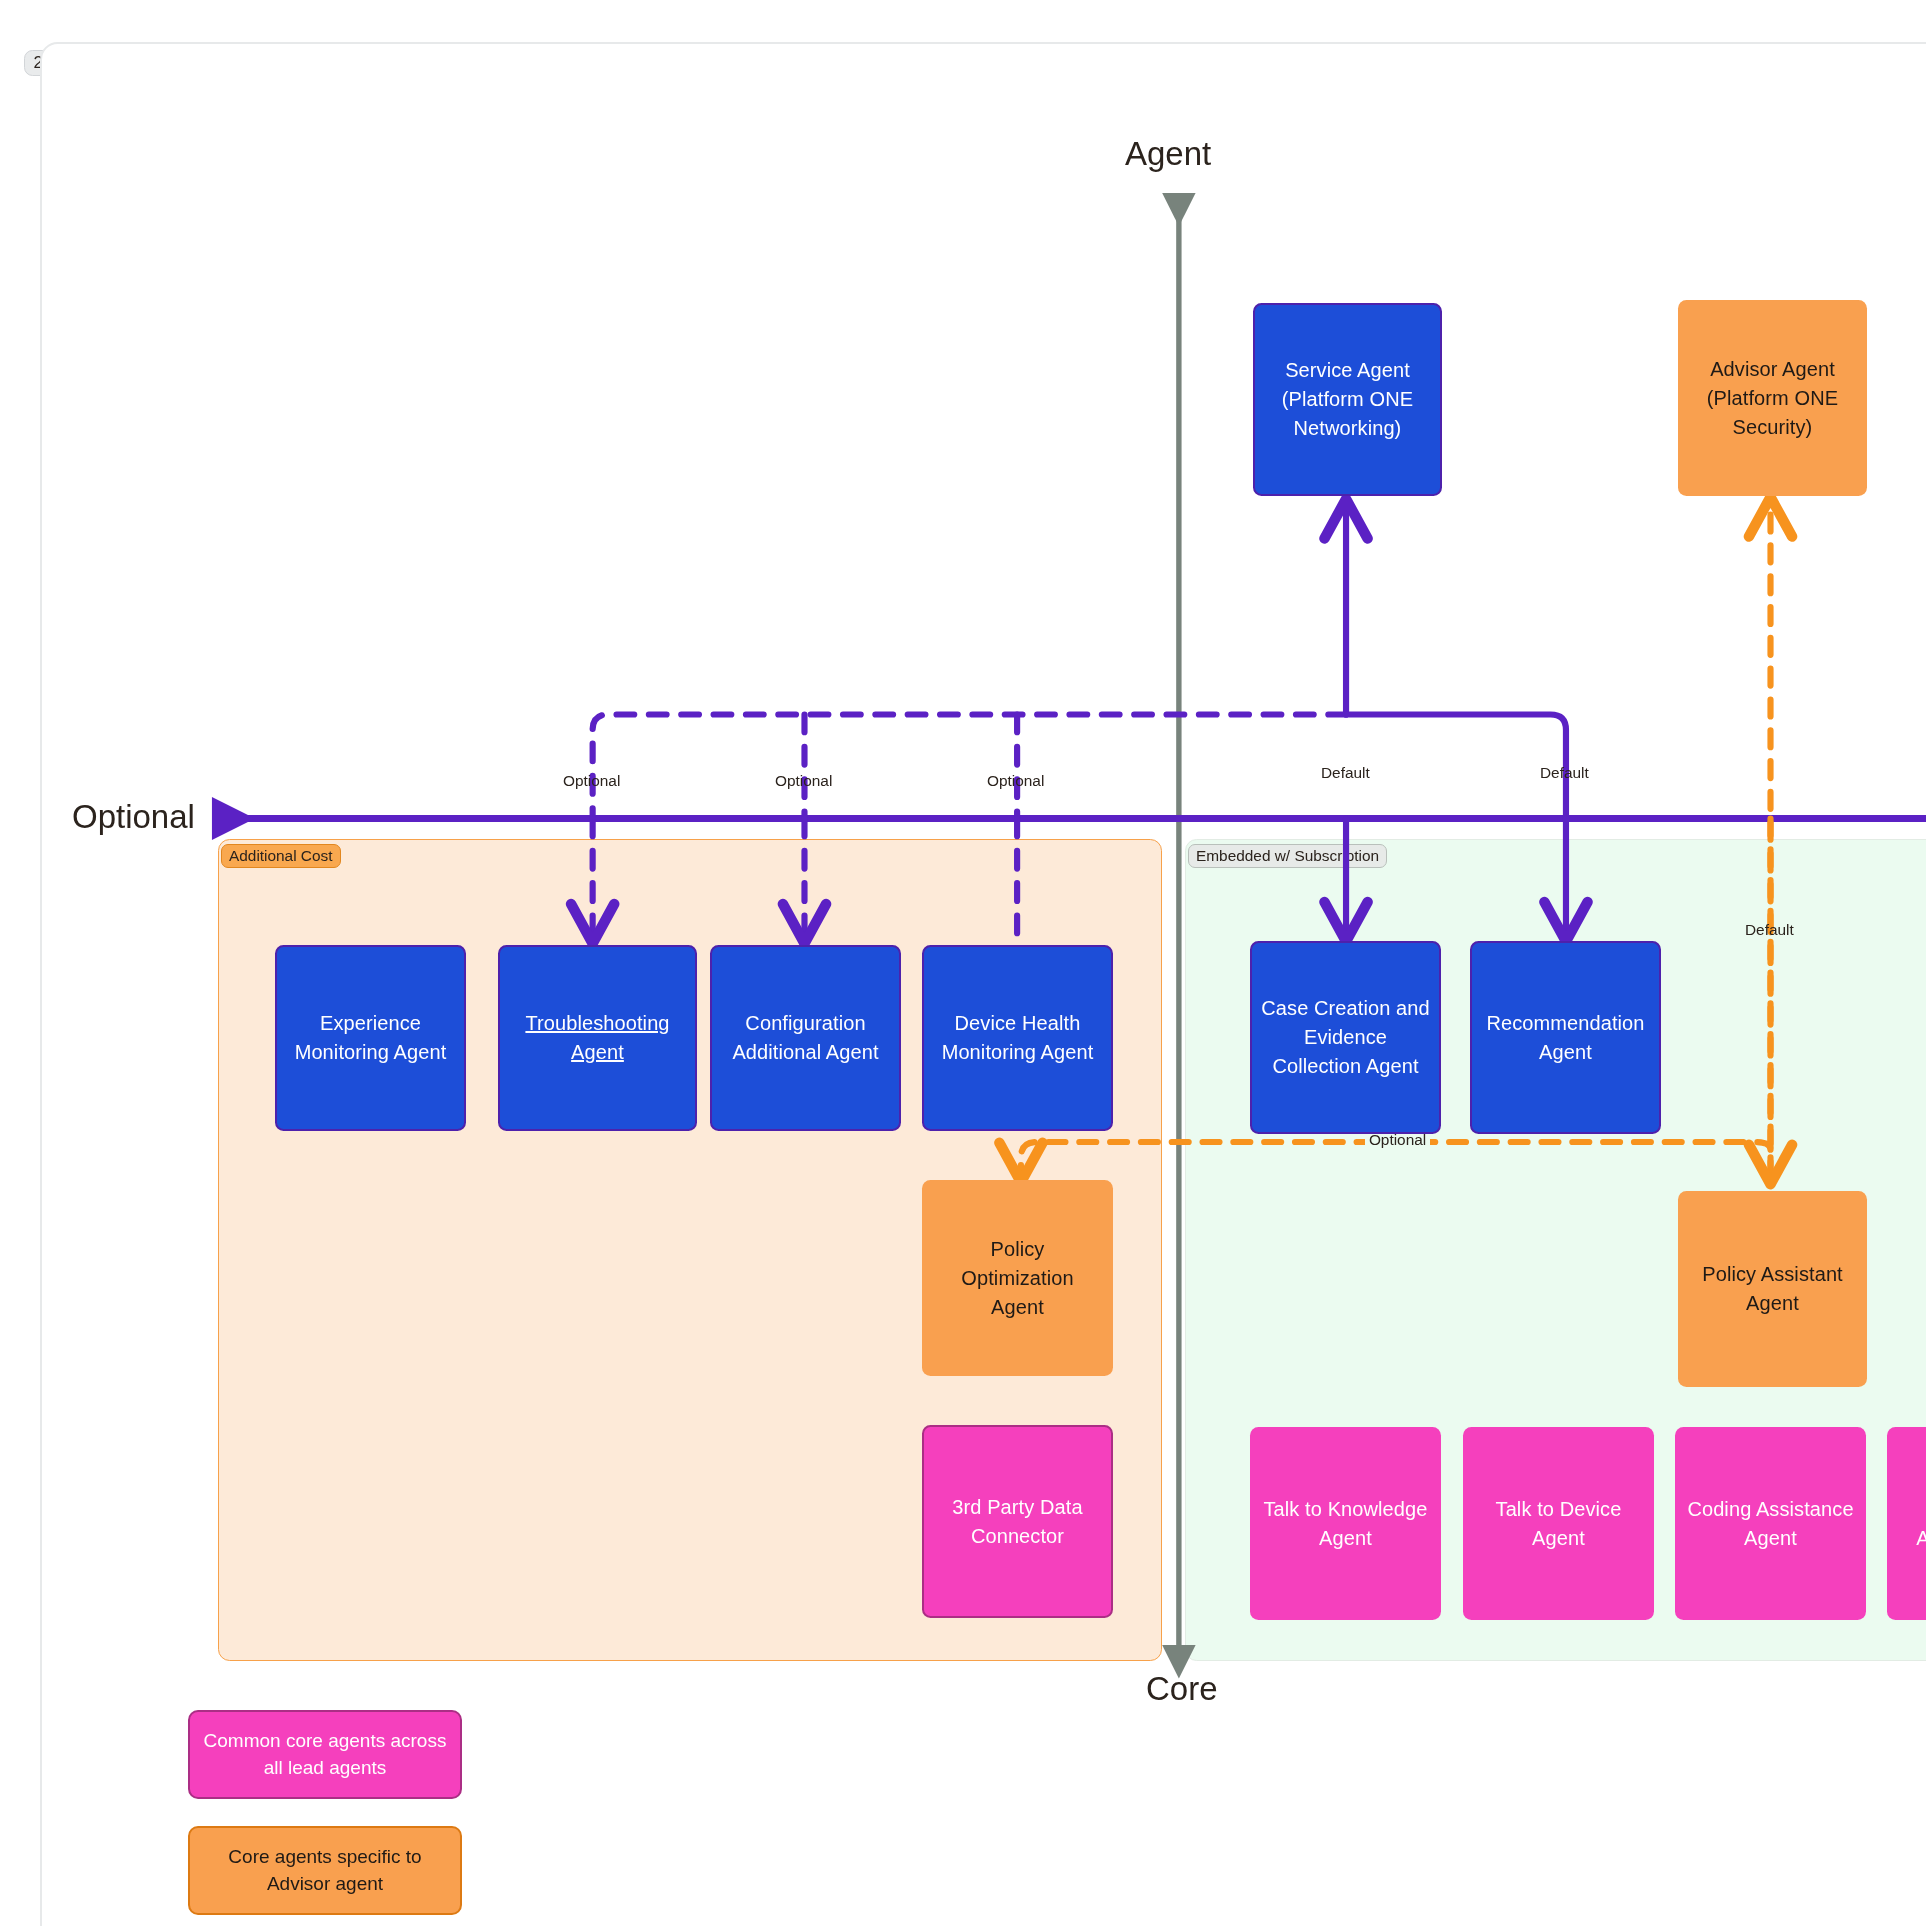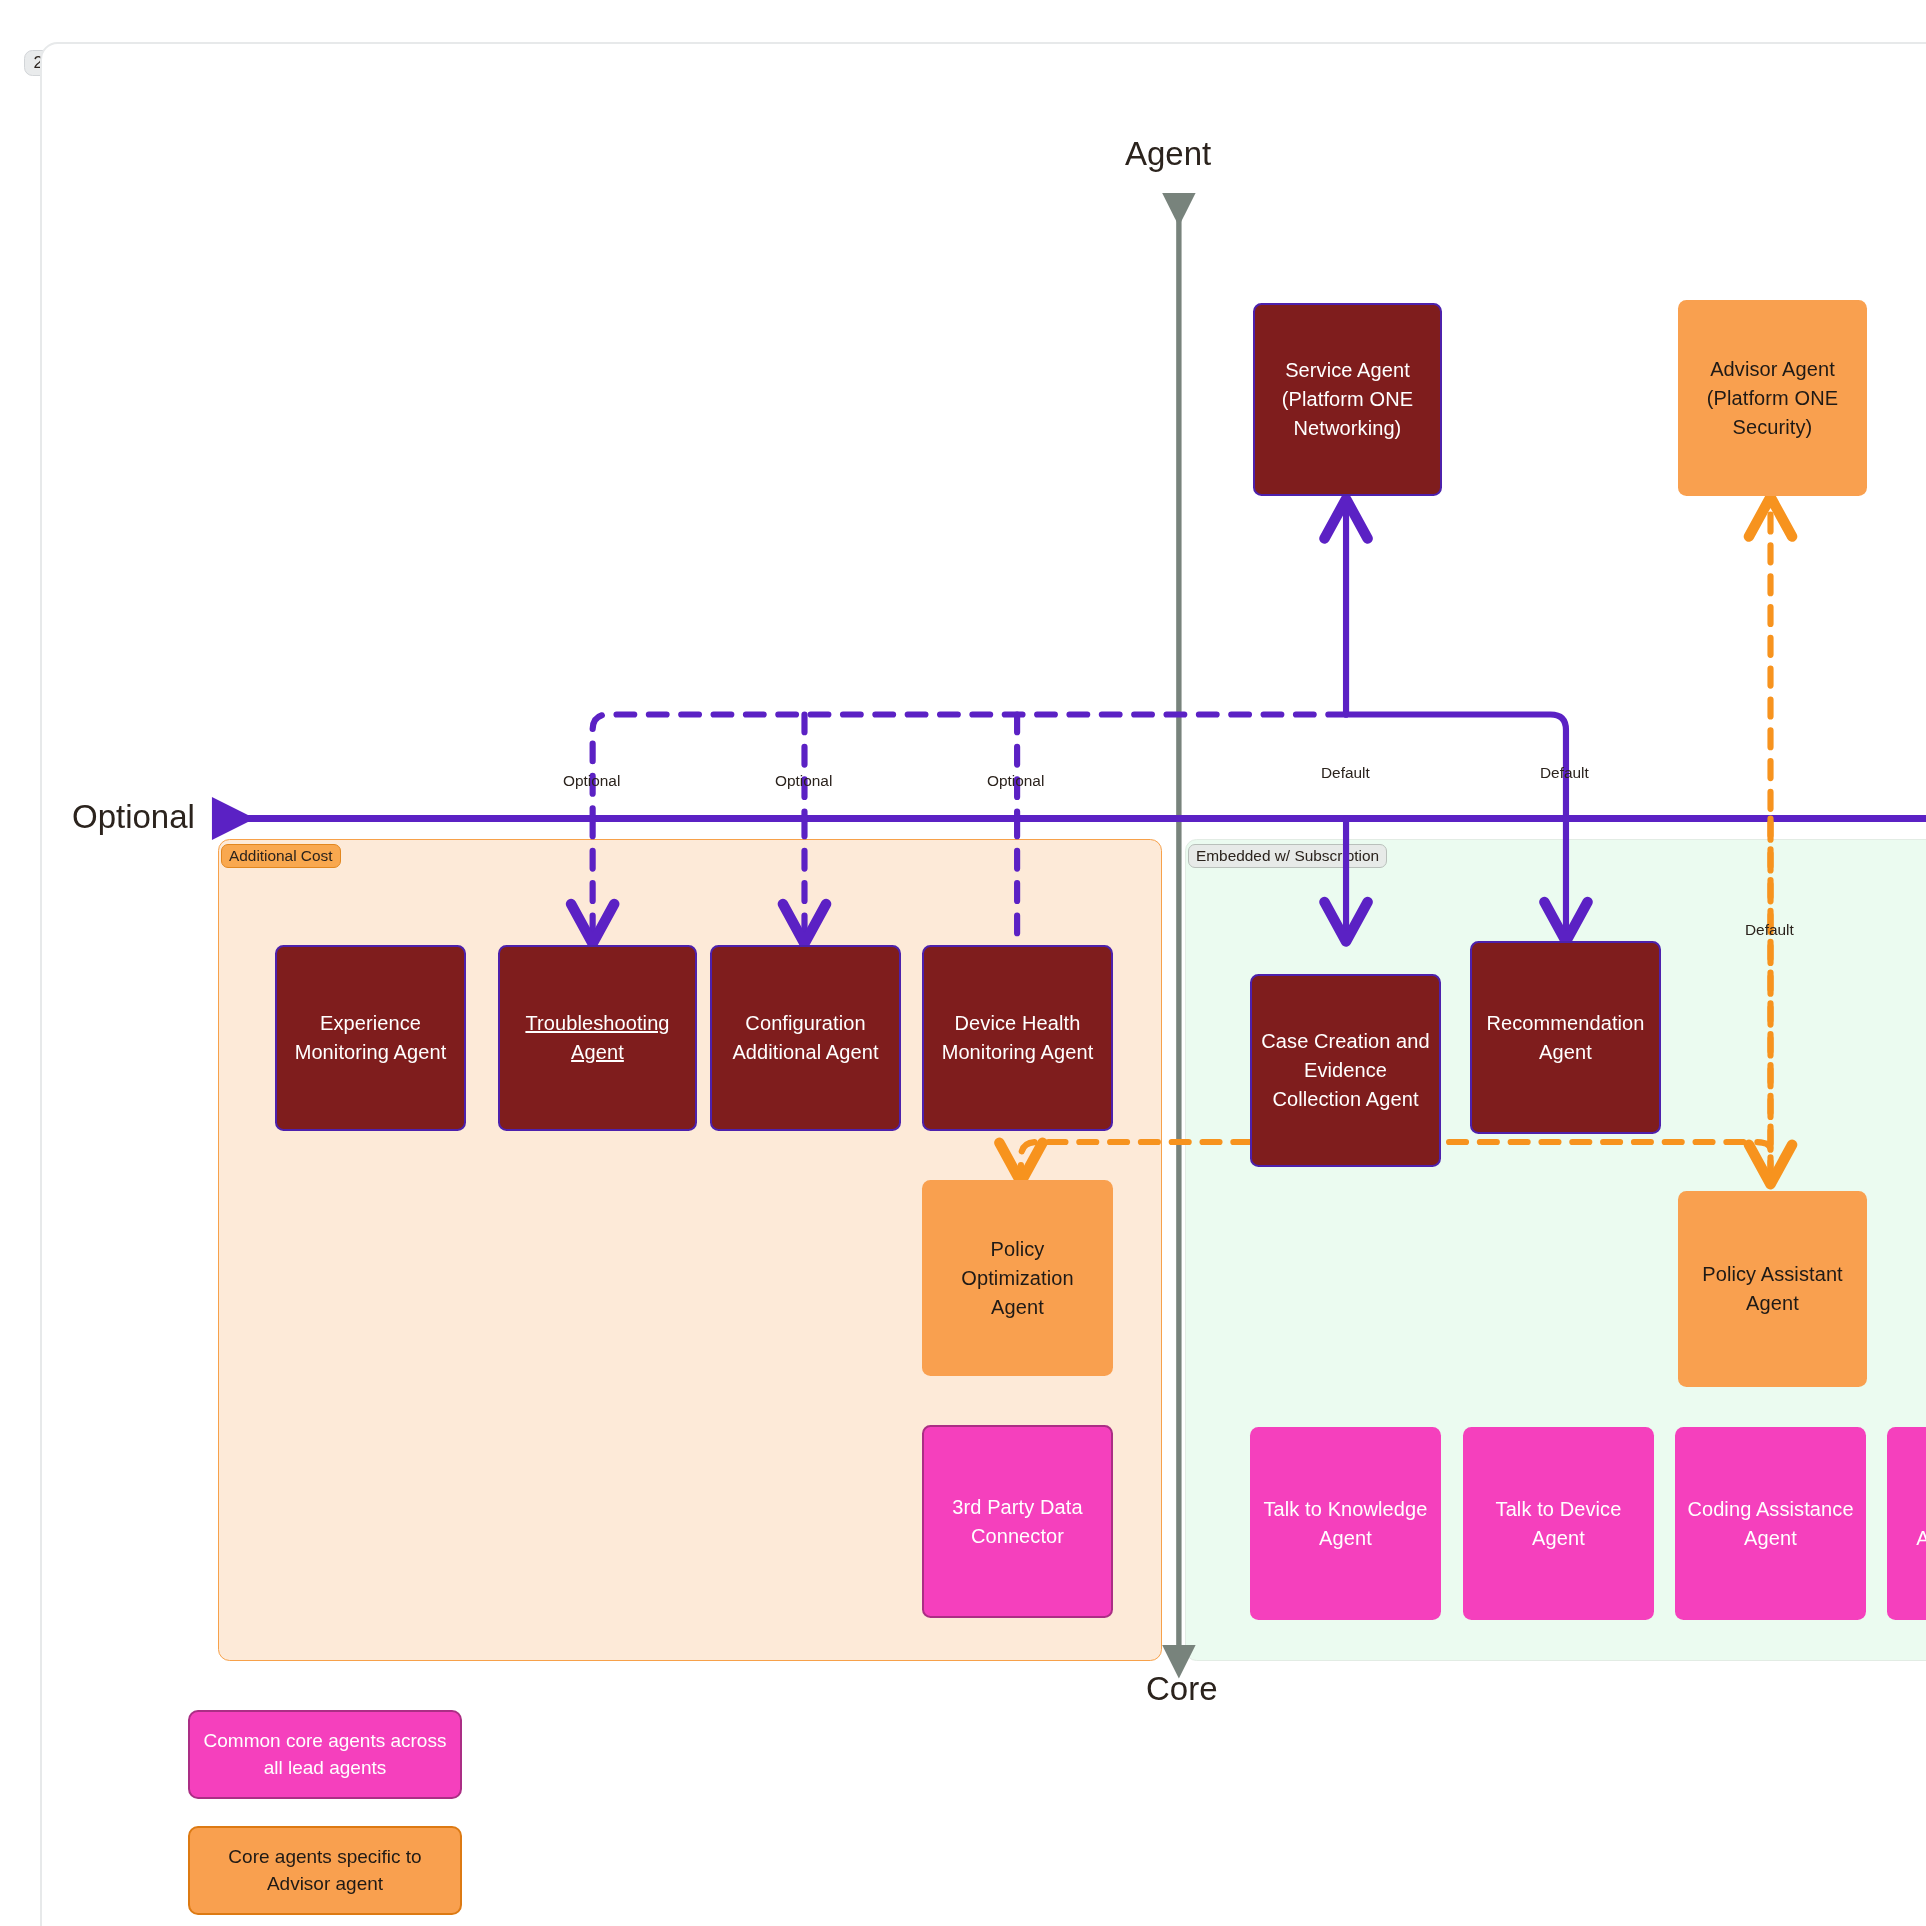--- a/index.html
+++ b/index.html
@@ -88,21 +88,21 @@
     align-items:center;
     justify-content:center;
     text-align:center;
     border-radius:8.5px;
     padding:3.9px 5.4px;
     font-size:20px;
     line-height:1.45;
     letter-spacing:0.1px;
   }
   .node.purple{
-    background:#7f1d1d;
+    background:#1d4ed8;
     border:2.3px solid #4d21ac;
     color:#ffffff;
   }
   .node.orange{
     background:#f9a04f;
     border:0;
     color:#1f1a16;
   }
   .node.pink{
     background:#f540bd;
@@ -222,21 +222,21 @@
 
   <div class="node purple" style="left:275px;top:945px;width:191px;height:186px;white-space:pre-line;">Experience
 Monitoring Agent</div>
   <div class="node purple" style="left:498px;top:945px;width:199px;height:186px;white-space:pre-line;text-decoration:underline;">Troubleshooting
 Agent</div>
   <div class="node purple" style="left:710px;top:945px;width:191px;height:186px;white-space:pre-line;">Configuration
 Additional Agent</div>
   <div class="node purple" style="left:922px;top:945px;width:191px;height:186px;white-space:pre-line;">Device Health
 Monitoring Agent</div>
 
-  <div class="node purple" style="left:1250px;top:941px;width:191px;height:193px;white-space:pre-line;margin-top:33px;">Case Creation and
+  <div class="node purple" style="left:1250px;top:941px;width:191px;height:193px;white-space:pre-line;">Case Creation and
 Evidence
 Collection Agent</div>
   <div class="node purple" style="left:1470px;top:941px;width:191px;height:193px;white-space:pre-line;">Recommendation
 Agent</div>
 
   <div class="node orange" style="left:922px;top:1180px;width:191px;height:196px;white-space:pre-line;">Policy
 Optimization
 Agent</div>
   <div class="node orange" style="left:1678px;top:1191px;width:189px;height:196px;white-space:pre-line;">Policy Assistant
 Agent</div>

